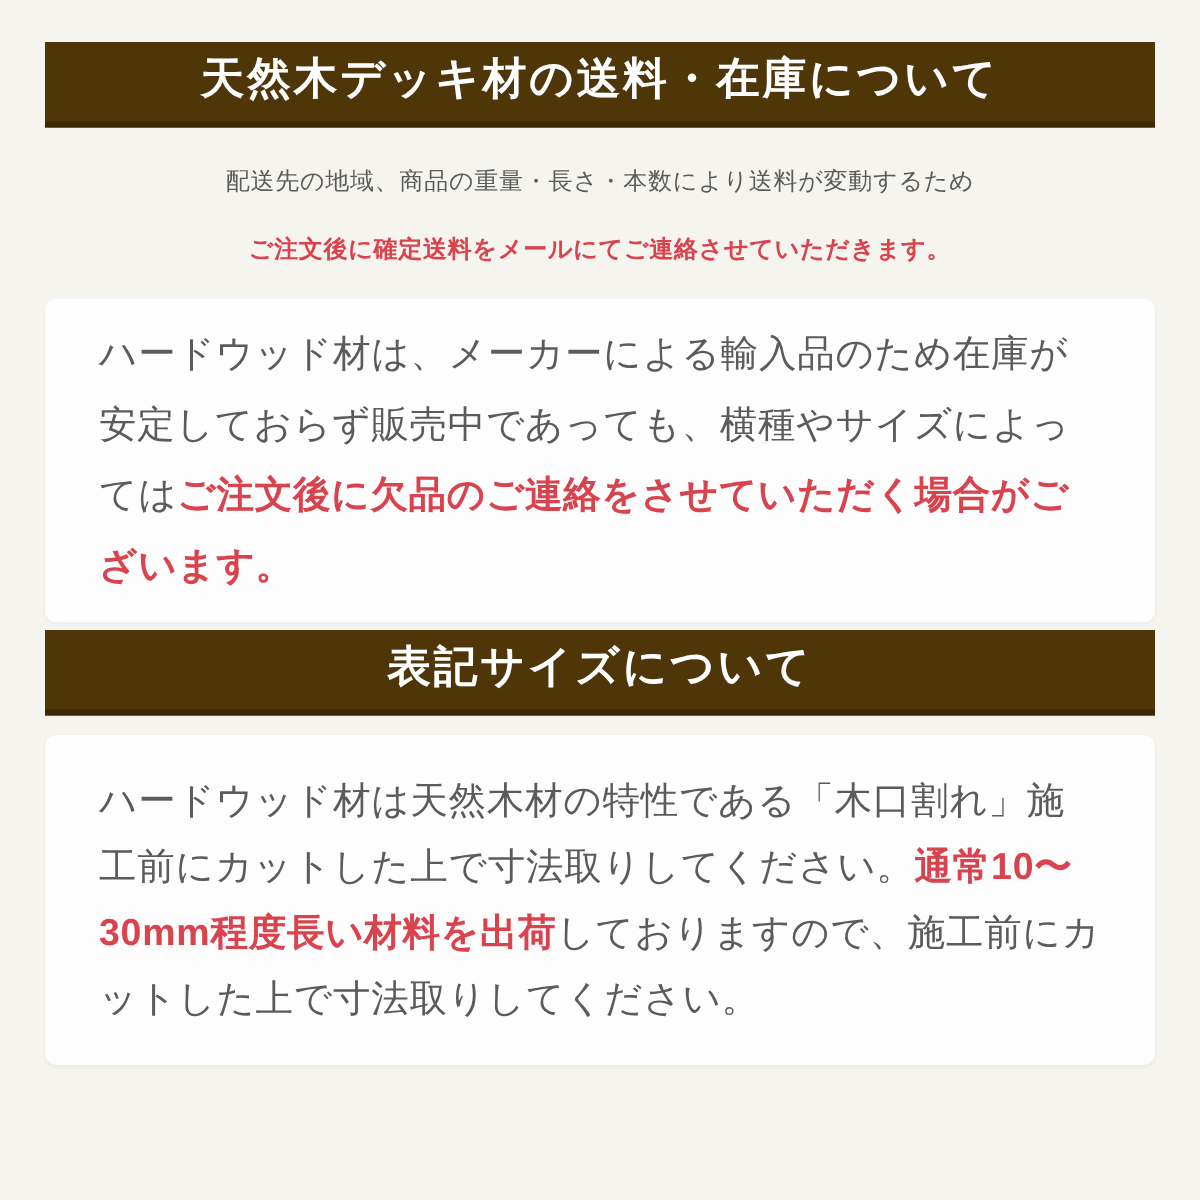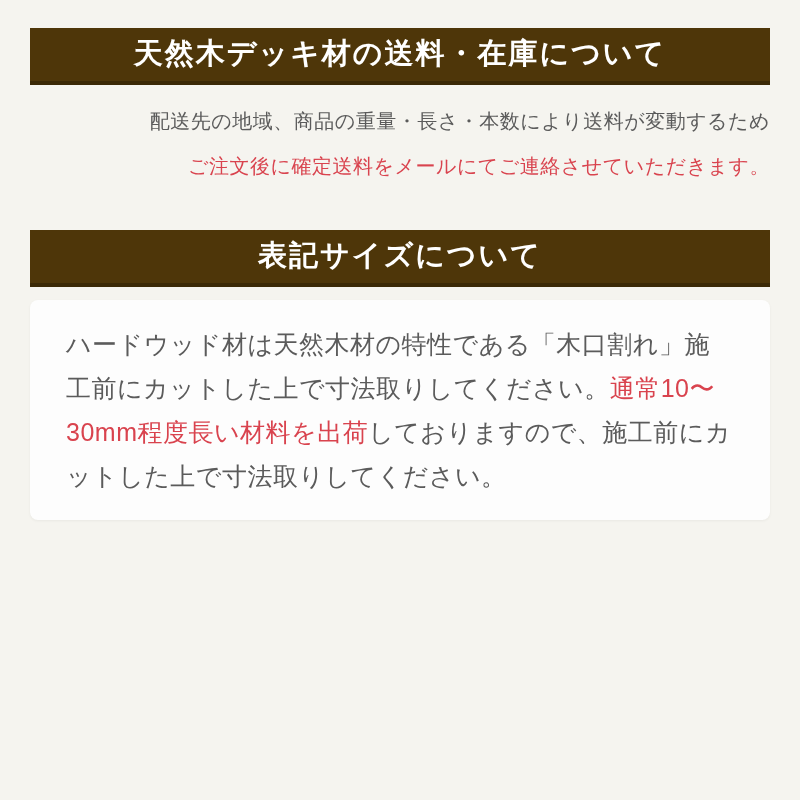--- a/index.html
+++ b/index.html
@@ -35,60 +35,62 @@
     font-weight:bold;
     letter-spacing:2px;
     line-height:1;
     padding-bottom:2px;
   }
   .intro{
     padding:14px 0 10px 0;
     text-align:center;
   }
   .intro p{
-    font-size:20px;
+    font-size:16px;
     line-height:45px;
     letter-spacing:0.5px;
-    text-align:right;
   }
   .card{
     background:var(--card-bg);
     border-radius:8px;
     box-shadow:0 1px 3px rgba(0,0,0,0.05);
     padding:14px 36px;
     font-size:25px;
     line-height:47px;
     letter-spacing:0.5px;
   }
   .card.size{
     margin-top:13px;
     padding:22px 36px;
     line-height:44px;
   }
-  .section-size .bar{margin-top:31px;}
+  .section-size .bar{margin-top:5px;}
   .em, .intro .em, .card .em{
     color:var(--emphasis-red);
-    font-weight:normal;
+    font-weight:bold;
   }
 </style>
 </head>
 <body>
 
 <div class="page">
 
   <section class="section-shipping">
     <div class="bar">
       <h2 class="bar-title">天然木デッキ材の送料・在庫について</h2>
     </div>
 
     <div class="intro">
       <p><span>配送先の地域、商品の重量・長さ・本数により送料が変動するため</span></p>
       <p><span class="em">ご注文後に確定送料をメールにてご連絡させていただきます。</span></p>
     </div>
 
+    <div class="card stock">
+      <p><span>ハードウッド材は、メーカーによる輸入品のため在庫が安定しておらず販売中であっても、横種やサイズによっては</span><span class="em">ご注文後に欠品のご連絡をさせていただく場合がございます。</span></p>
+    </div>
   </section>
 
   <section class="section-size">
     <div class="bar">
       <h2 class="bar-title">表記サイズについて</h2>
     </div>
 
     <div class="card size">
       <p><span>ハードウッド材は天然木材の特性である「木口割れ」施工前にカットした上で寸法取りしてください。</span><span class="em">通常10〜30mm程度長い材料を出荷</span><span>しておりますので、施工前にカットした上で寸法取りしてください。</span></p>
 

